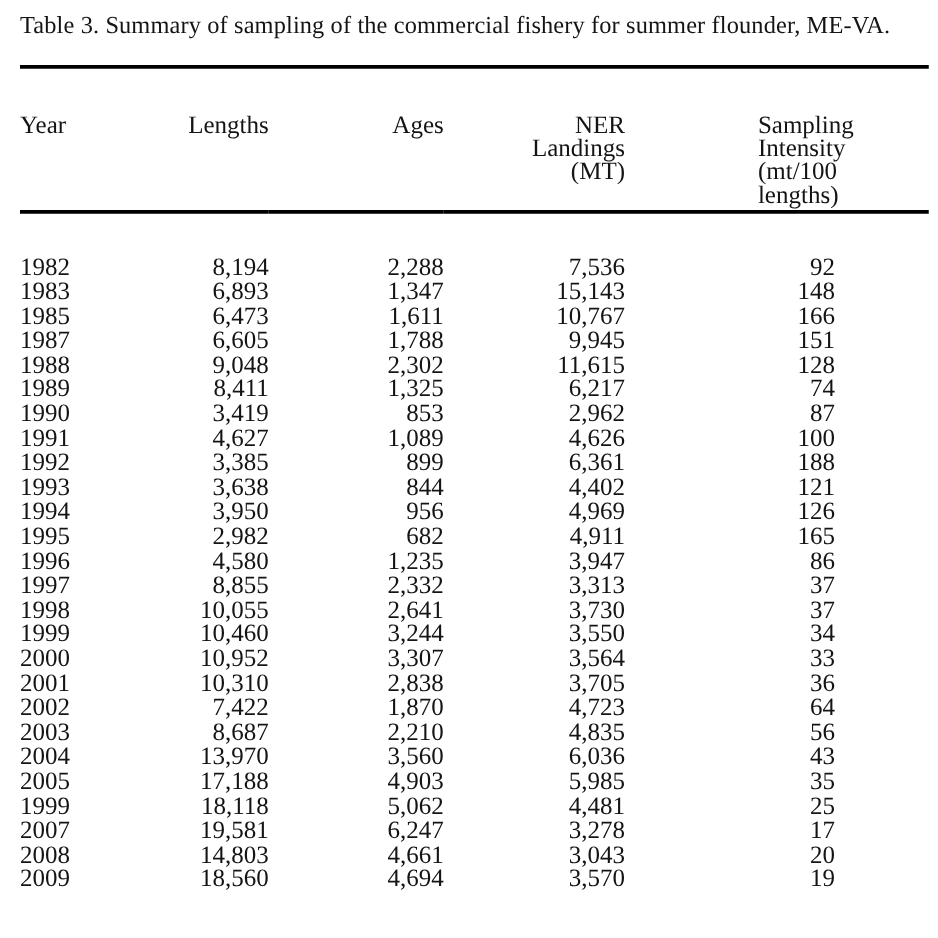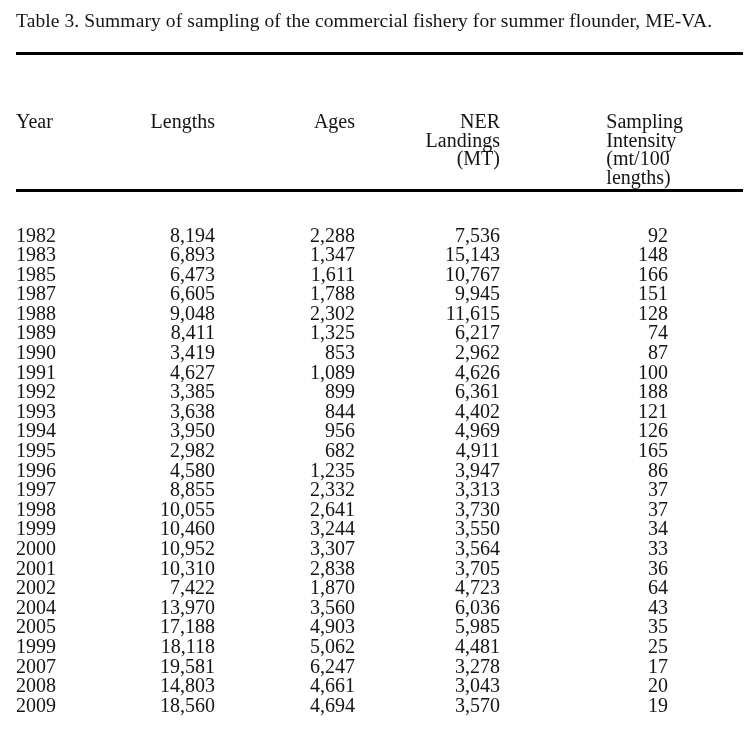--- a/index.html
+++ b/index.html
@@ -56,21 +56,21 @@
     height: 96px;
     border-bottom: 3px solid #000000;
     font-size: 20px;
   }
   thead th:nth-child(1) { text-align: left; }
   thead th:nth-child(2),
   thead th:nth-child(3),
   thead th:nth-child(4) { text-align: right; }
   thead th:nth-child(5) { text-align: right; padding-right: 60px; }
 
-  .hblock { display: inline-block; padding-top: 57px; }
+  .hblock { display: inline-block; padding-top: 36px; }
   thead th:nth-child(5) .hblock { text-align: left; }
   .hline { line-height: 18.5px; white-space: nowrap; }
 
   tbody td {
     padding: 0;
     font-size: 20px;
     line-height: 19.6px;
     height: 19.6px;
     white-space: nowrap;
   }
@@ -238,20 +238,27 @@
           <td>36</td>
         </tr>
         <tr>
           <td>2002</td>
           <td>7,422</td>
           <td>1,870</td>
           <td>4,723</td>
           <td>64</td>
         </tr>
         <tr>
+          <td>2003</td>
+          <td>8,687</td>
+          <td>2,210</td>
+          <td>4,835</td>
+          <td>56</td>
+        </tr>
+        <tr>
           <td>2004</td>
           <td>13,970</td>
           <td>3,560</td>
           <td>6,036</td>
           <td>43</td>
         </tr>
         <tr>
           <td>2005</td>
           <td>17,188</td>
           <td>4,903</td>

